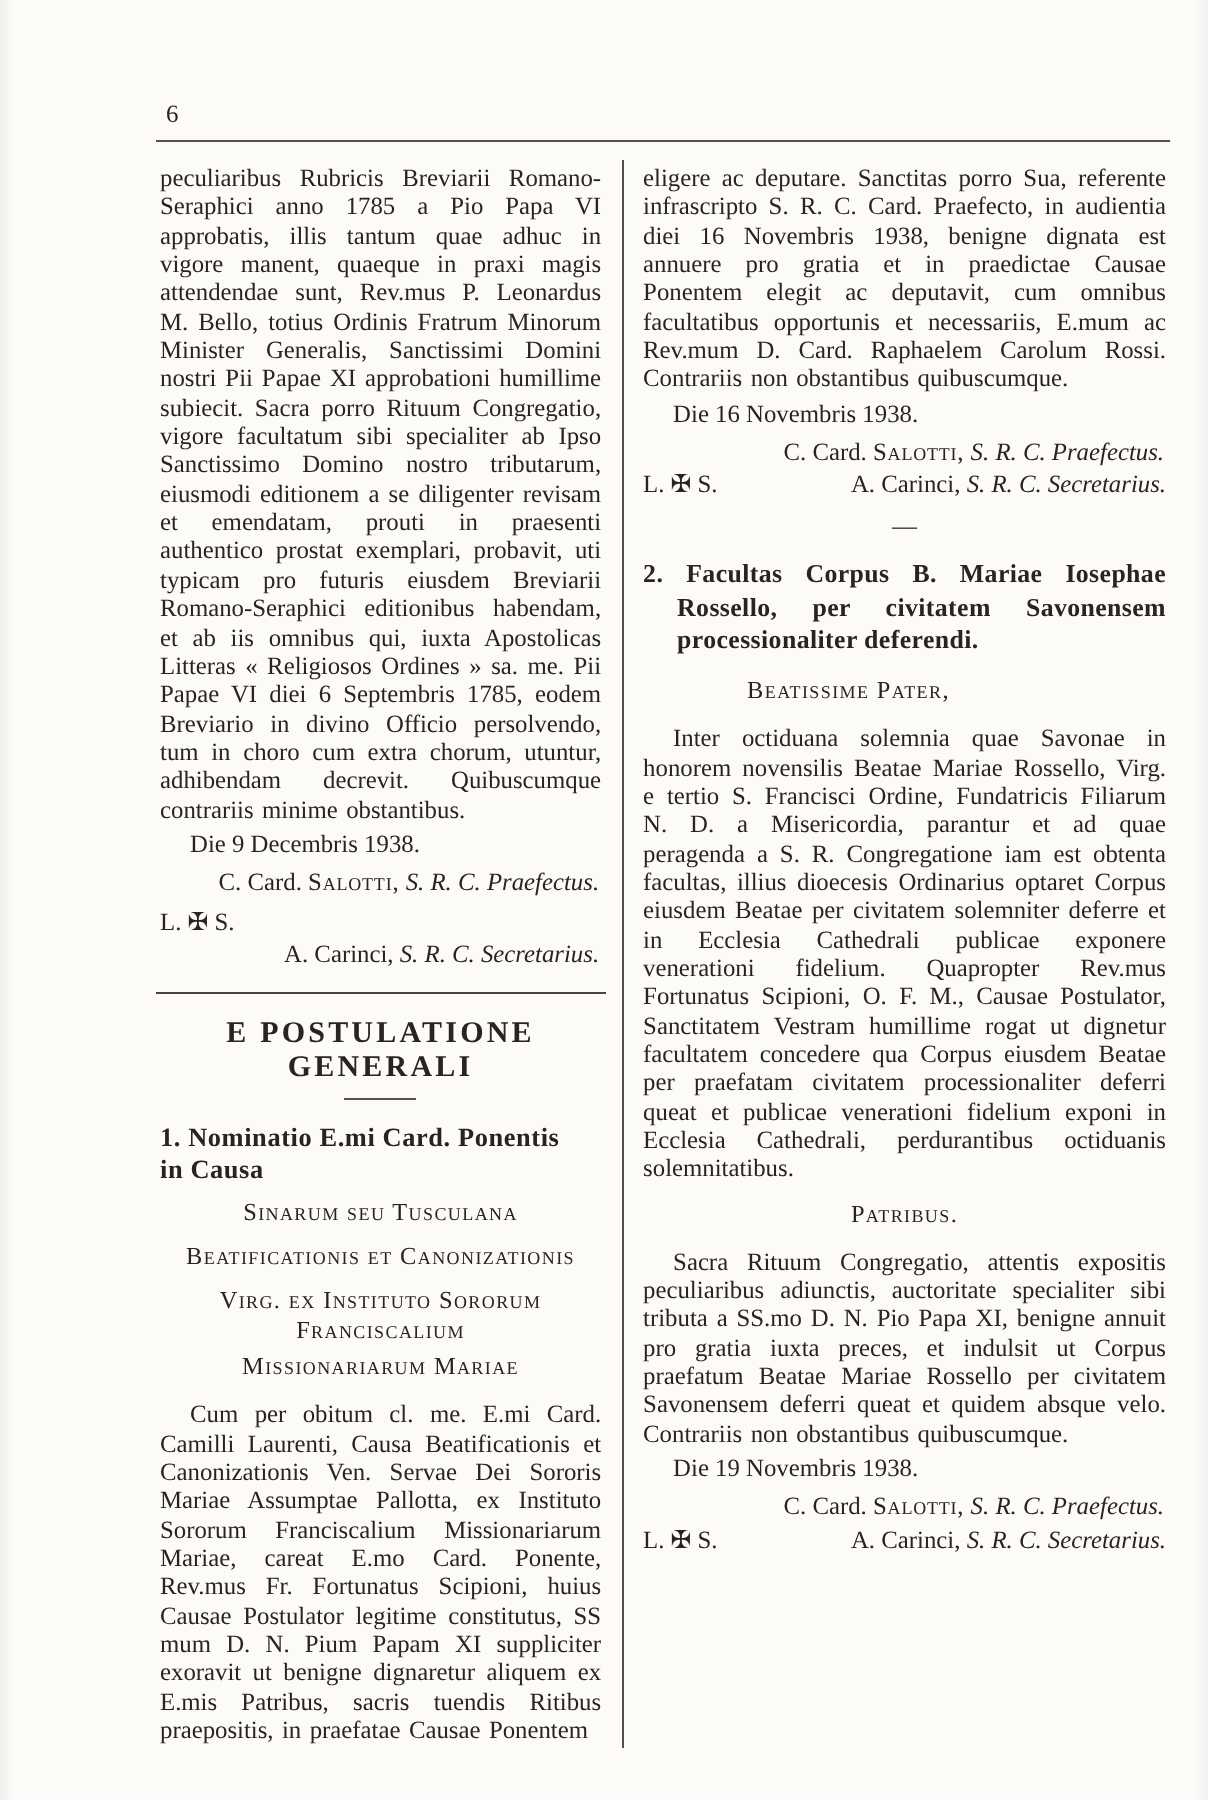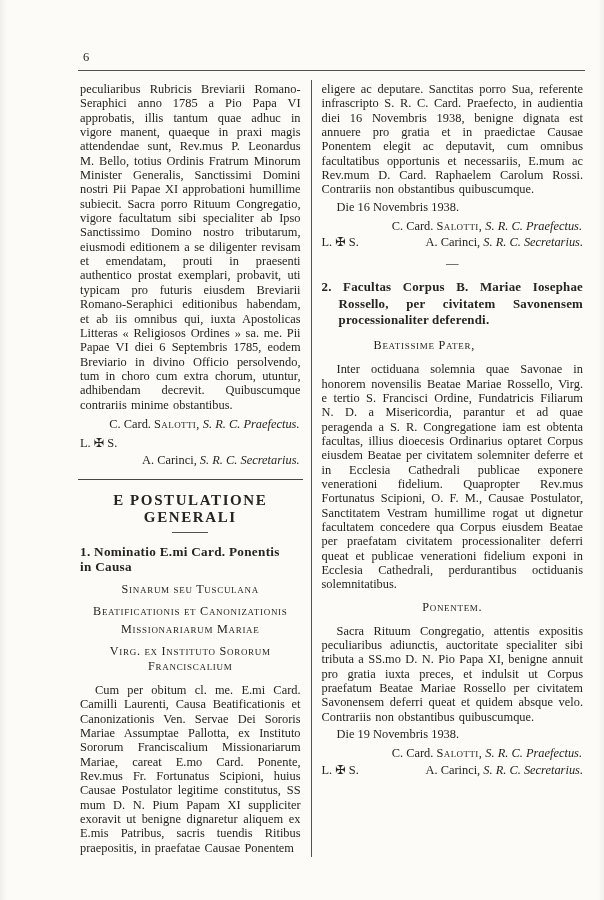--- a/index.html
+++ b/index.html
@@ -93,20 +93,21 @@
 
   <div class="running-head">
     <span class="page-num">6</span>
   </div>
   <div class="head-rule"></div>
 
   <div class="columns">
 
     <div class="col left">
       <p class="body">peculiaribus Rubricis Breviarii Romano-Seraphici anno 1785 a Pio Papa VI approbatis, illis tantum quae adhuc in vigore manent, quaeque in praxi magis attendendae sunt, Rev.mus P. Leonardus M. Bello, totius Ordinis Fratrum Minorum Minister Generalis, Sanctissimi Domini nostri Pii Papae XI approbationi humillime subiecit. Sacra porro Rituum Congregatio, vigore facultatum sibi specialiter ab Ipso Sanctissimo Domino nostro tributarum, eiusmodi editionem a se diligenter revisam et emendatam, prouti in praesenti authentico prostat exemplari, probavit, uti typicam pro futuris eiusdem Breviarii Romano-Seraphici editionibus habendam, et ab iis omnibus qui, iuxta Apostolicas Litteras « Religiosos Ordines » sa. me. Pii Papae VI diei 6 Septembris 1785, eodem Breviario in divino Officio persolvendo, tum in choro cum extra chorum, utuntur, adhibendam decrevit. Quibuscumque contrariis minime obstantibus.</p>
+      <p class="date">Die 9 Decembris 1938.</p>
 
       <p class="sig sig-right">
         <span>C. Card.</span>
         <span class="sc">Salotti,</span>
         <span class="it">S. R. C. Praefectus.</span>
       </p>
       <p class="sig seal">L. ✠ S.</p>
       <p class="sig sig-right" style="margin-top:0;">
         <span>A. Carinci,</span>
         <span class="it">S. R. C. Secretarius.</span>
@@ -116,22 +117,22 @@
       <h2 class="section-title">E POSTULATIONE GENERALI</h2>
       <div class="short-rule"></div>
 
       <h3 class="art-title">
         <span class="block">1. Nominatio E.mi Card. Ponentis</span>
         <span class="block">in Causa</span>
       </h3>
 
       <p class="sc-line">Sinarum seu Tusculana</p>
       <p class="sc-line">Beatificationis et Canonizationis</p>
+      <p class="sc-line">Virg. ex Instituto Sororum Franciscalium</p>
       <p class="sc-line tight">Missionariarum Mariae</p>
-      <p class="sc-line">Virg. ex Instituto Sororum Franciscalium</p>
 
       <p class="body indent">Cum per obitum cl. me. E.mi Card. Camilli Laurenti, Causa Beatificationis et Canonizationis Ven. Servae Dei Sororis Mariae Assumptae Pallotta, ex Instituto Sororum Franciscalium Missionariarum Mariae, careat E.mo Card. Ponente, Rev.mus Fr. Fortunatus Scipioni, huius Causae Postulator legitime constitutus, SS mum D. N. Pium Papam XI suppliciter exoravit ut benigne dignaretur aliquem ex E.mis Patribus, sacris tuendis Ritibus praepositis, in praefatae Causae Ponentem</p>
     </div>
 
     <div class="divider"></div>
 
     <div class="col right">
       <p class="body">eligere ac deputare. Sanctitas porro Sua, referente infrascripto S. R. C. Card. Praefecto, in audientia diei 16 Novembris 1938, benigne dignata est annuere pro gratia et in praedictae Causae Ponentem elegit ac deputavit, cum omnibus facultatibus opportunis et necessariis, E.mum ac Rev.mum D. Card. Raphaelem Carolum Rossi. Contrariis non obstantibus quibuscumque.</p>
       <p class="date">Die 16 Novembris 1938.</p>
 
@@ -147,21 +148,21 @@
           <span class="it">S. R. C. Secretarius.</span>
         </span>
       </p>
 
       <div class="dash-sep">—</div>
 
       <h3 class="art2-title">2. Facultas Corpus B. Mariae Iosephae Rossello, per civitatem Savonensem processionaliter deferendi.</h3>
       <p class="sc-line salutation">Beatissime Pater,</p>
 
       <p class="body indent">Inter octiduana solemnia quae Savonae in honorem novensilis Beatae Mariae Rossello, Virg. e tertio S. Francisci Ordine, Fundatricis Filiarum N. D. a Misericordia, parantur et ad quae peragenda a S. R. Congregatione iam est obtenta facultas, illius dioecesis Ordinarius optaret Corpus eiusdem Beatae per civitatem solemniter deferre et in Ecclesia Cathedrali publicae exponere venerationi fidelium. Quapropter Rev.mus Fortunatus Scipioni, O. F. M., Causae Postulator, Sanctitatem Vestram humillime rogat ut dignetur facultatem concedere qua Corpus eiusdem Beatae per praefatam civitatem processionaliter deferri queat et publicae venerationi fidelium exponi in Ecclesia Cathedrali, perdurantibus octiduanis solemnitatibus.</p>
-      <p class="sc-line diocese">Ponentem.</p>
+      <p class="sc-line diocese">Patribus.</p>
       <p class="body indent">Sacra Rituum Congregatio, attentis expositis peculiaribus adiunctis, auctoritate specialiter sibi tributa a SS.mo D. N. Pio Papa XI, benigne annuit pro gratia iuxta preces, et indulsit ut Corpus praefatum Beatae Mariae Rossello per civitatem Savonensem deferri queat et quidem absque velo. Contrariis non obstantibus quibuscumque.</p>
       <p class="date">Die 19 Novembris 1938.</p>
 
       <p class="sig sig-right">
         <span>C. Card.</span>
         <span class="sc">Salotti,</span>
         <span class="it">S. R. C. Praefectus.</span>
       </p>
       <p class="sig seal-row">
         <span>L. ✠ S.</span>

